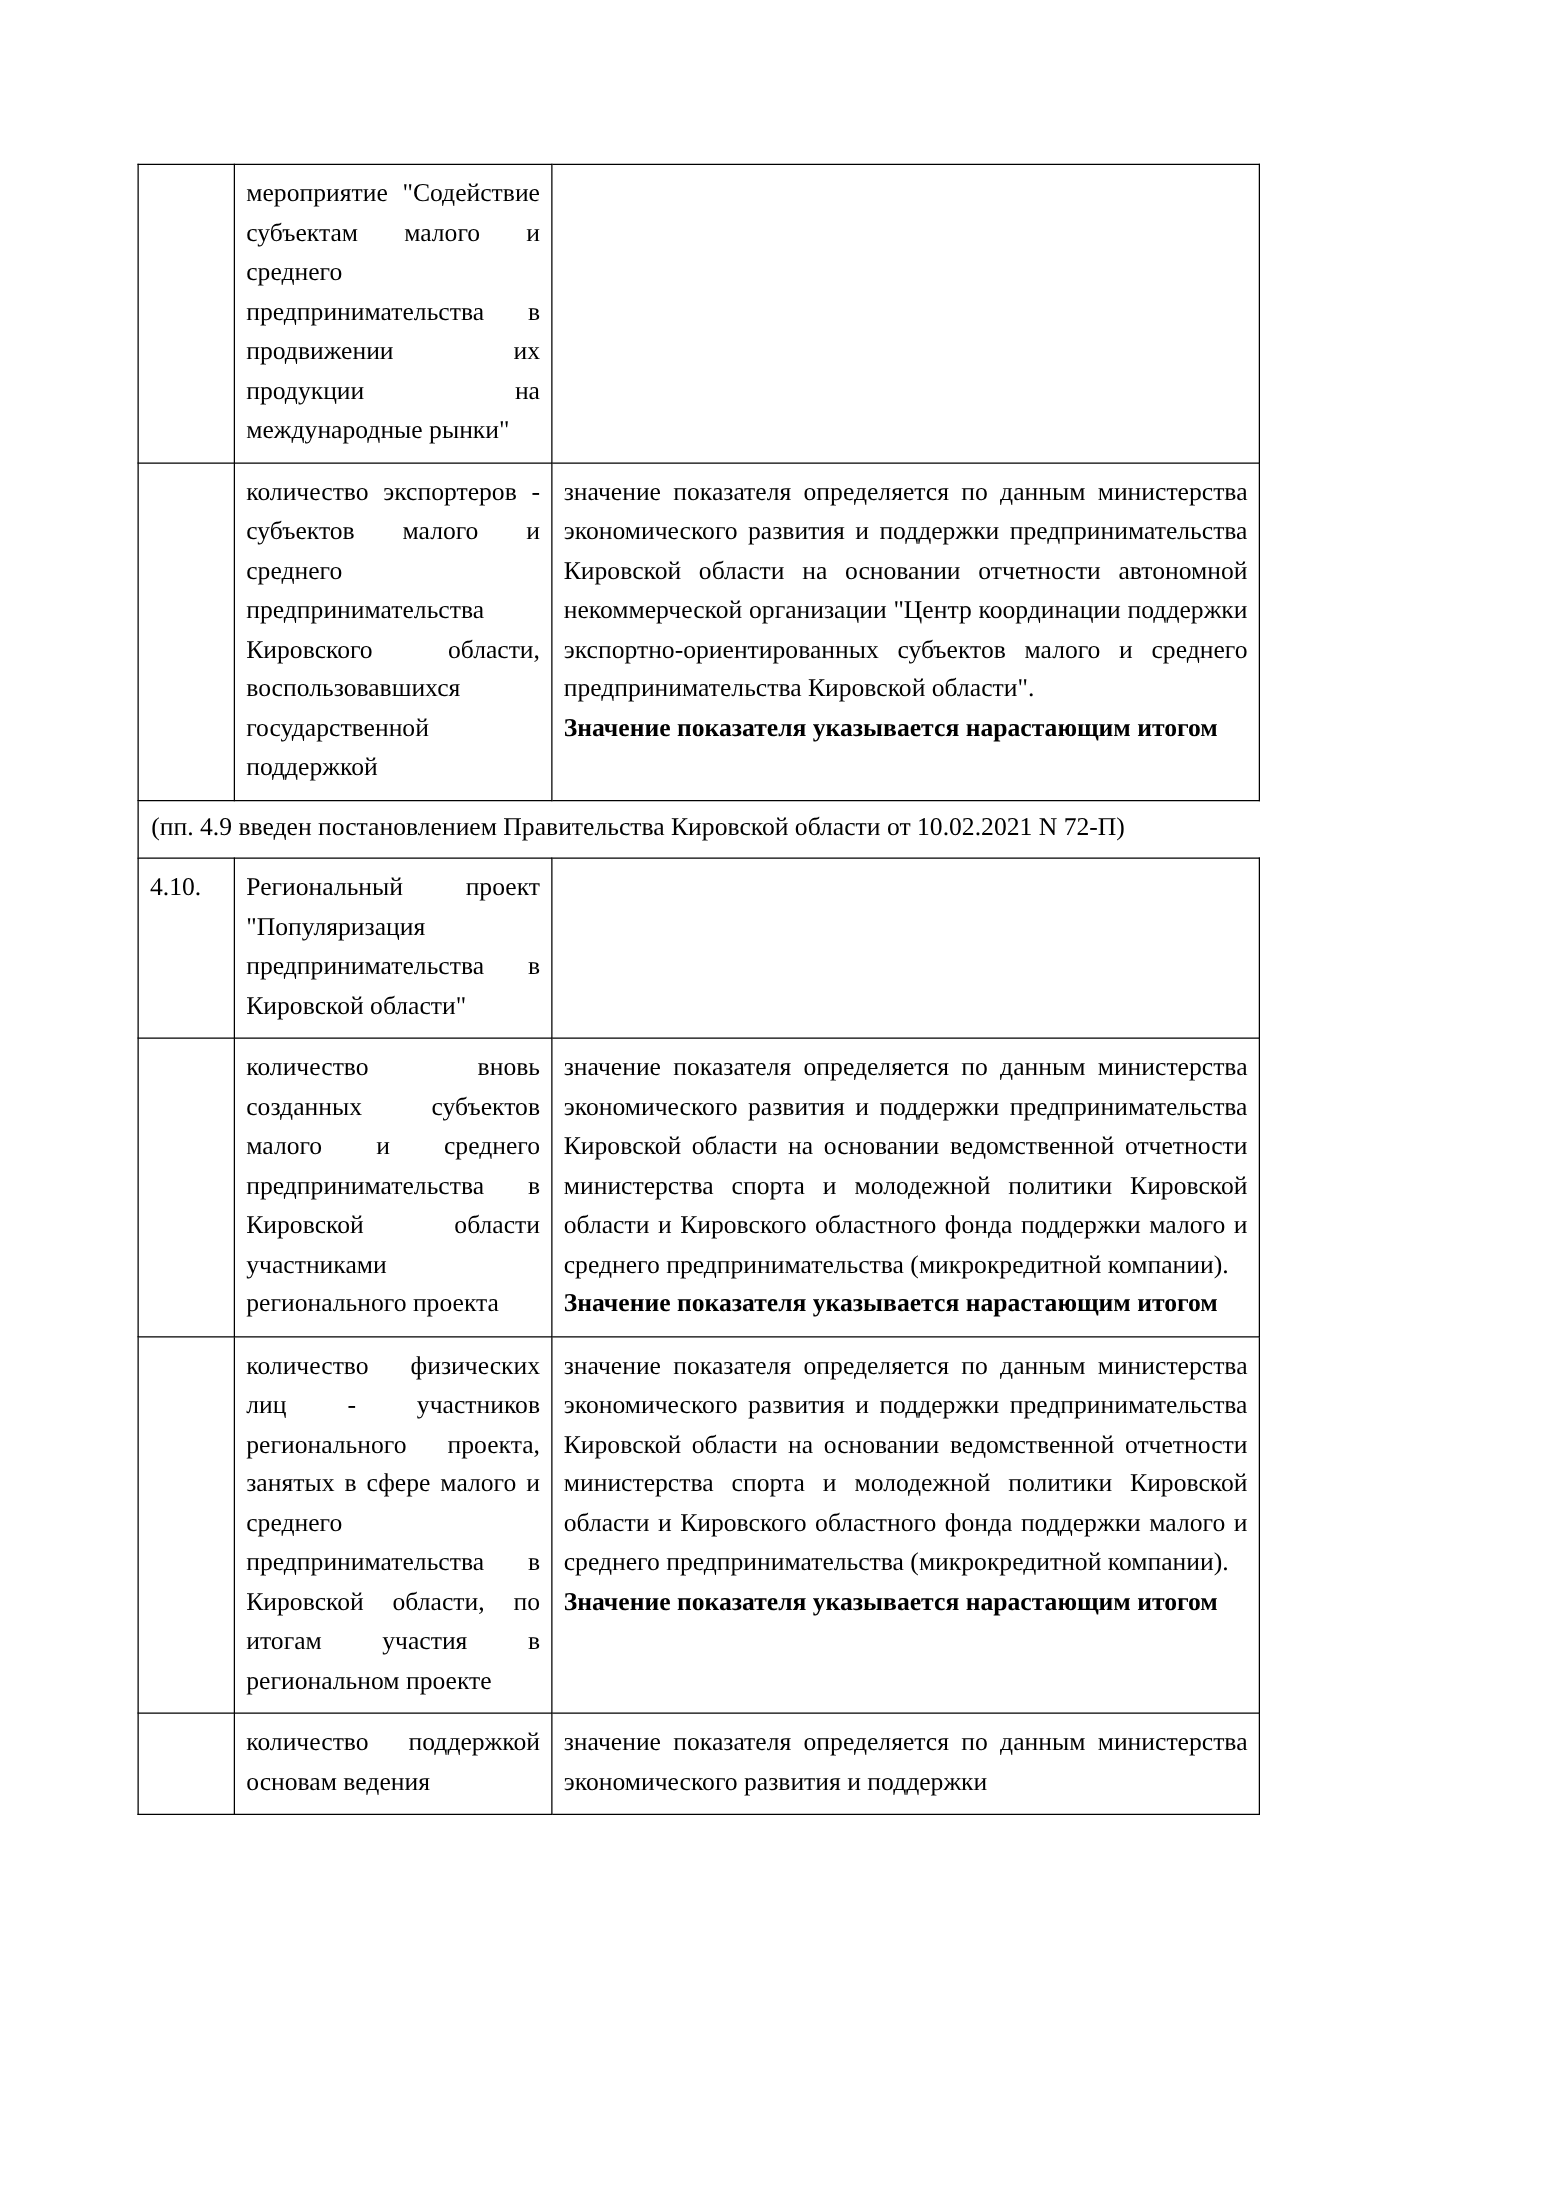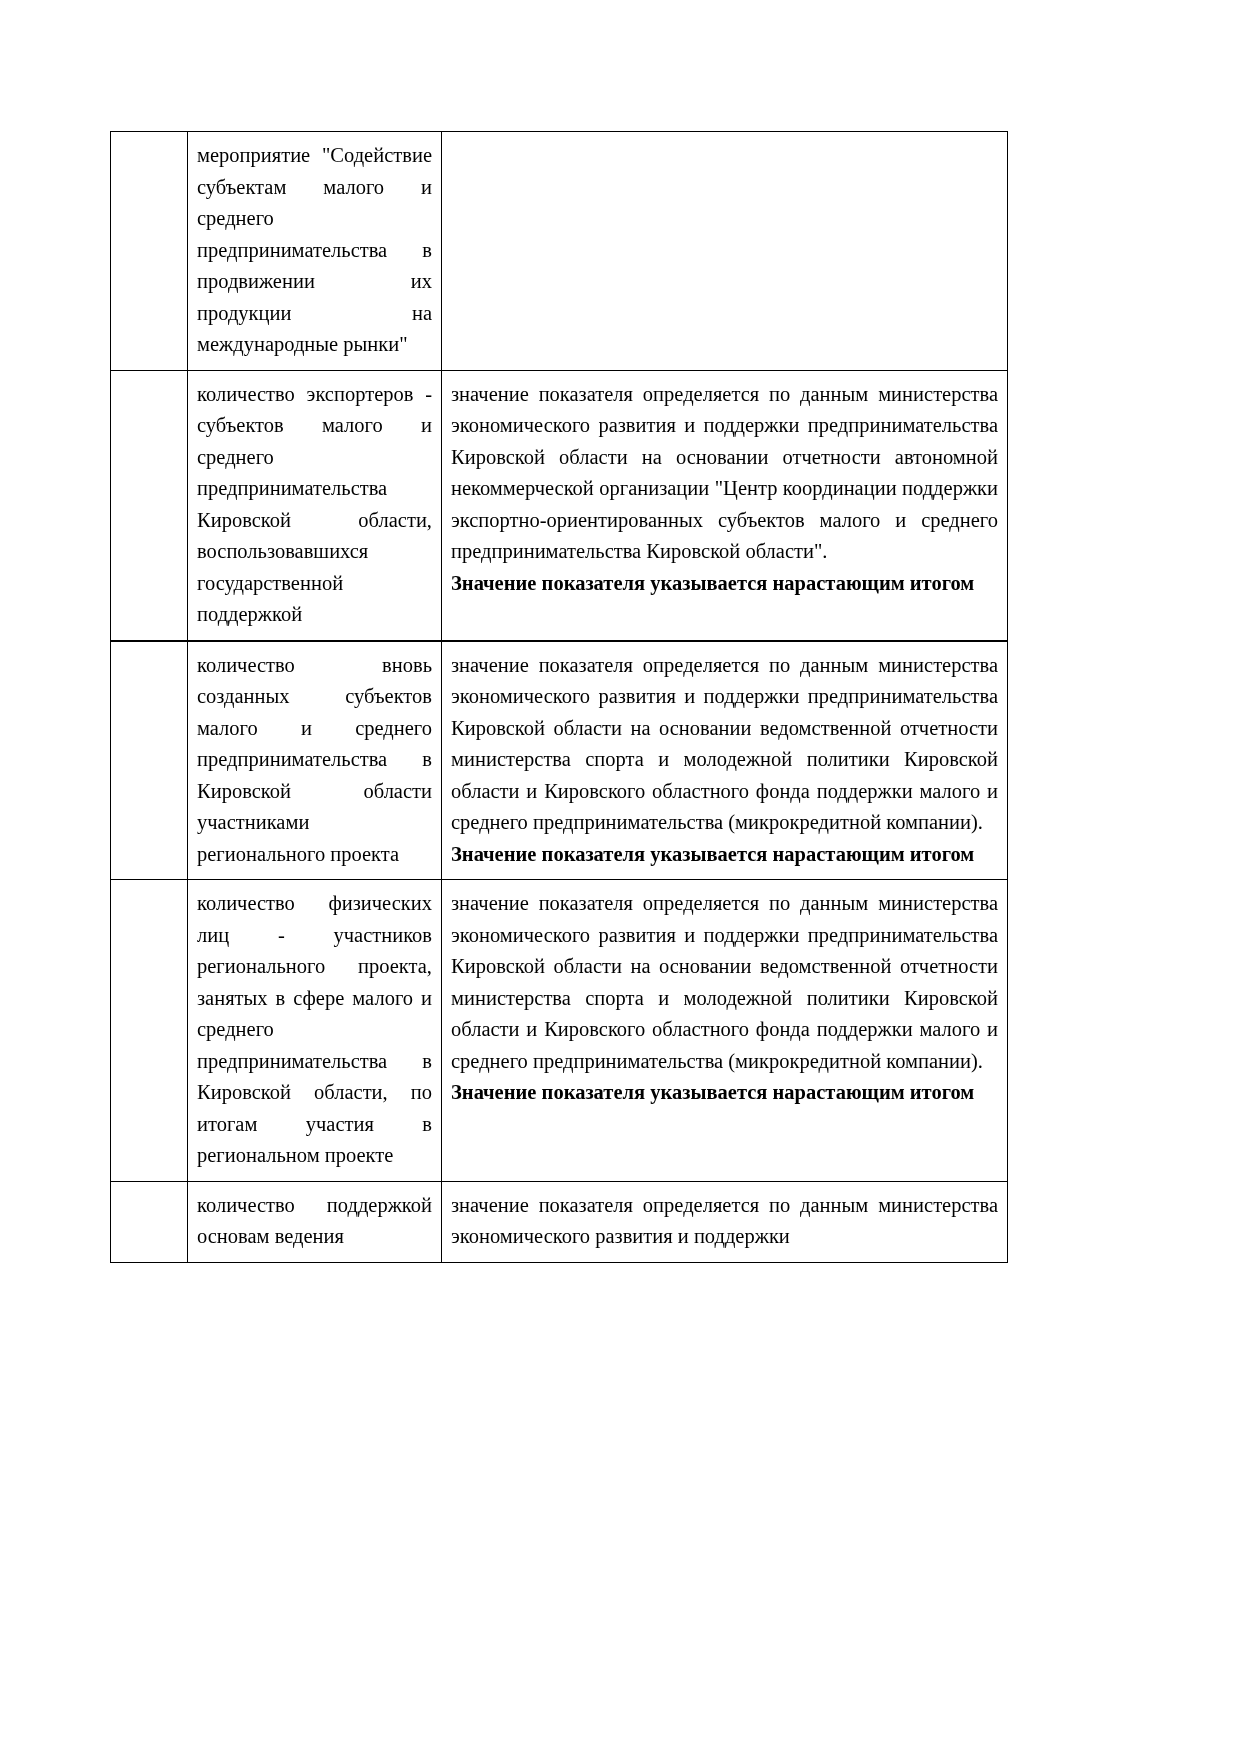--- a/index.html
+++ b/index.html
@@ -101,32 +101,40 @@
 
     <table class="doc-table">
       <tbody>
         <tr>
           <td class="col-num nb-top"></td>
           <td class="col-name nb-top">мероприятие "Содействие субъектам малого и среднего предпринимательства в продвижении их продукции на международные рынки"</td>
           <td class="col-desc nb-top blank"></td>
         </tr>
         <tr>
           <td class="col-num nb-bottom"></td>
-          <td class="col-name nb-bottom">количество экспортеров - субъектов малого и среднего предпринимательства Кировской области, воспользовавшихся государственной поддержкой</td>
+          <td class="col-name nb-bottom">количество экспортеров - субъектов малого и среднего предпринимательства Кировского области, воспользовавшихся государственной поддержкой</td>
           <td class="col-desc nb-bottom">
             <p class="cell-p">значение показателя определяется по данным министерства экономического развития и поддержки предпринимательства Кировской области на основании отчетности автономной некоммерческой организации "Центр координации поддержки экспортно-ориентированных субъектов малого и среднего предпринимательства Кировской области".</p>
             <p class="cell-p">Значение показателя указывается нарастающим итогом</p>
           </td>
         </tr>
       </tbody>
     </table>
 
+    <div class="note-block">
+      <p>(пп. 4.9 введен постановлением Правительства Кировской области от 10.02.2021 N 72-П)</p>
+    </div>
 
     <table class="doc-table">
       <tbody>
+        <tr>
+          <td class="col-num">4.10.</td>
+          <td class="col-name">Региональный проект "Популяризация предпринимательства в Кировской области"</td>
+          <td class="col-desc blank"></td>
+        </tr>
         <tr>
           <td class="col-num"></td>
           <td class="col-name">количество вновь созданных субъектов малого и среднего предпринимательства в Кировской области участниками регионального проекта</td>
           <td class="col-desc">
             <p class="cell-p">значение показателя определяется по данным министерства экономического развития и поддержки предпринимательства Кировской области на основании ведомственной отчетности министерства спорта и молодежной политики Кировской области и Кировского областного фонда поддержки малого и среднего предпринимательства (микрокредитной компании).</p>
             <p class="cell-p">Значение показателя указывается нарастающим итогом</p>
           </td>
         </tr>
         <tr>
           <td class="col-num"></td>

